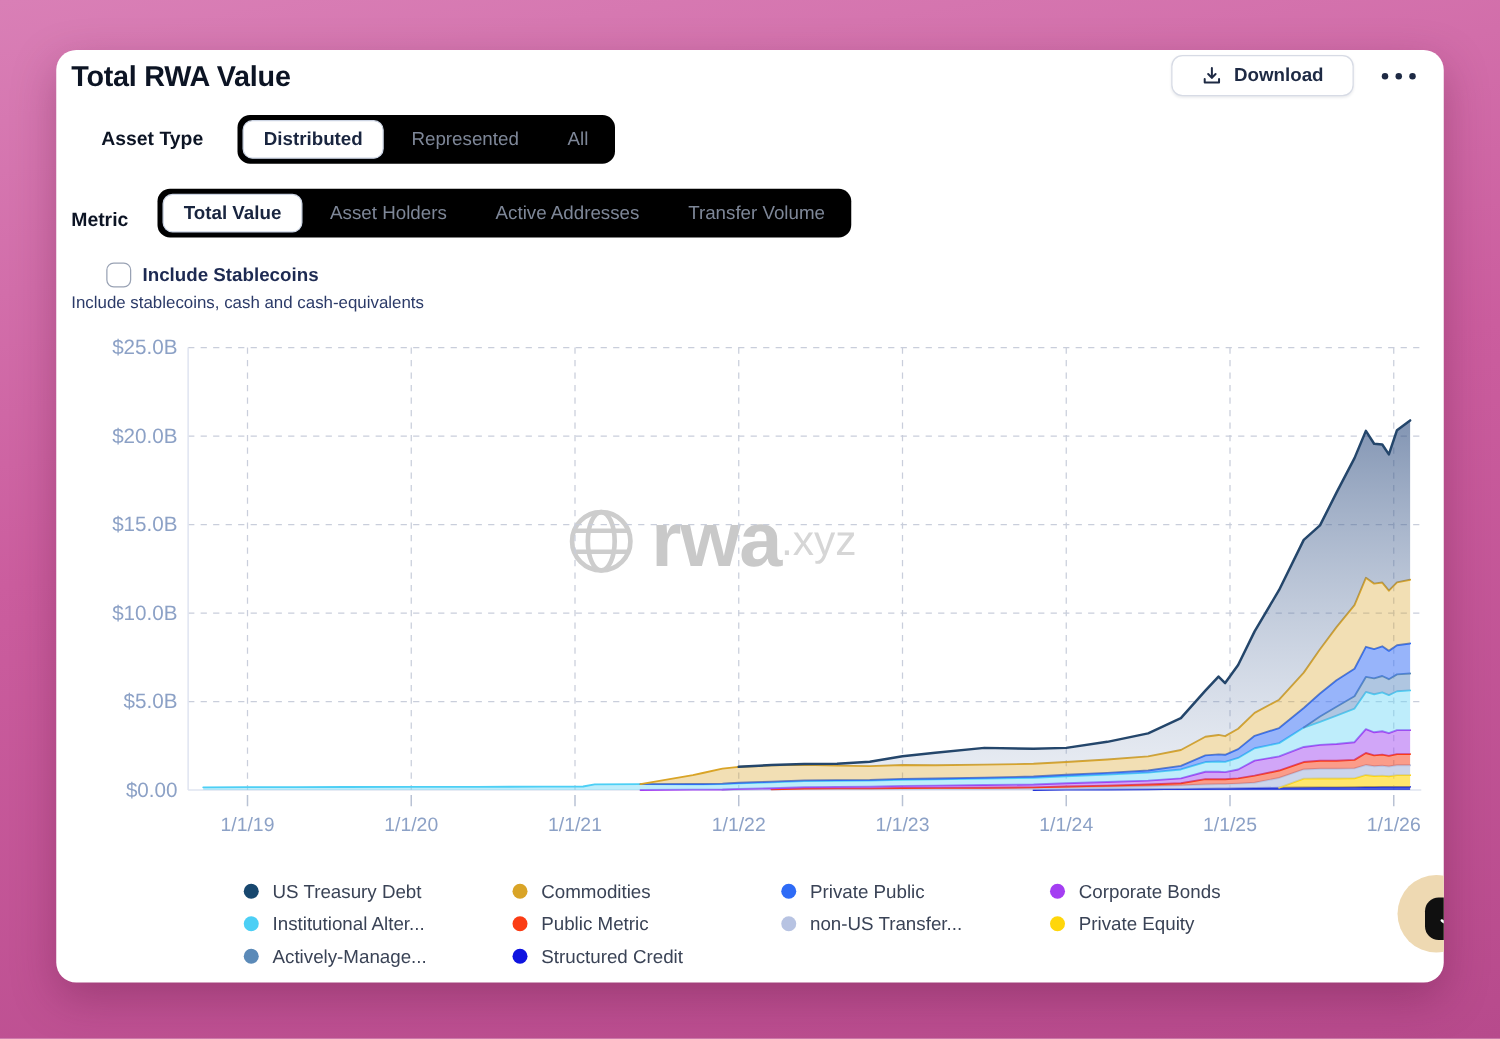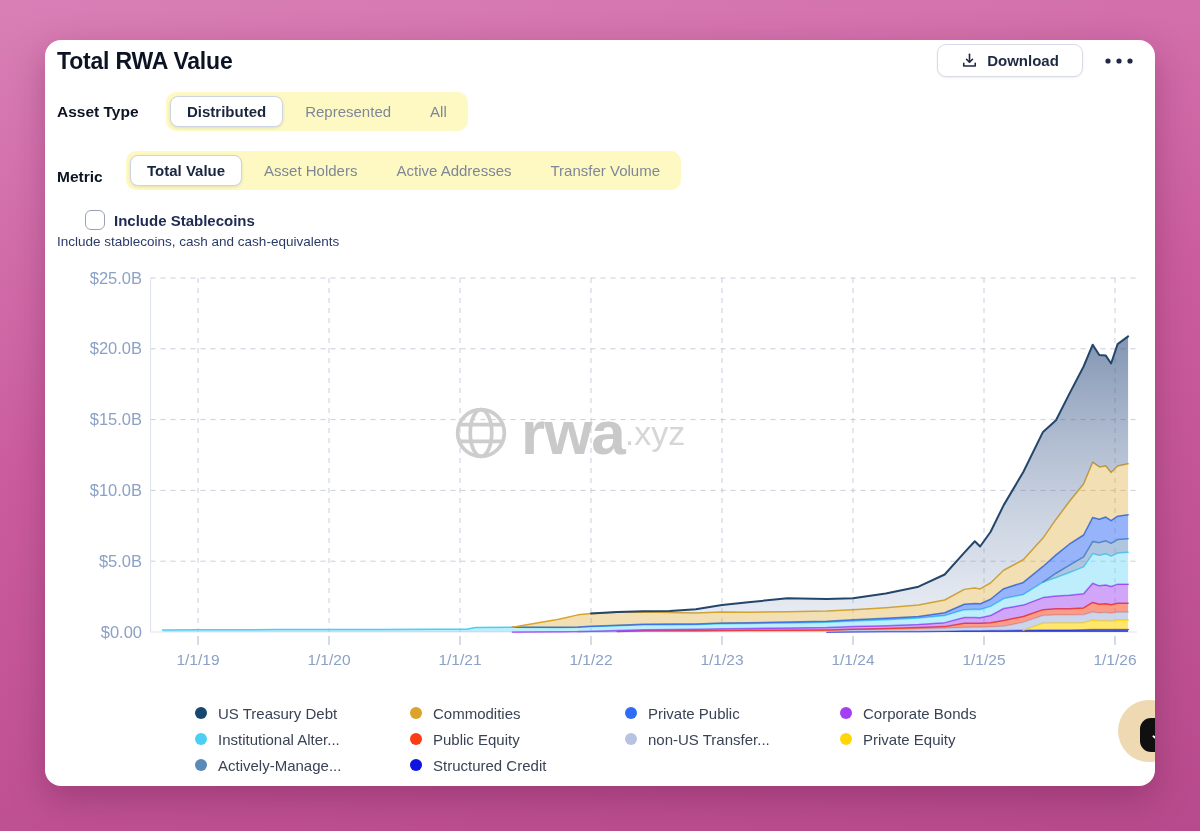--- a/index.html
+++ b/index.html
@@ -27,27 +27,27 @@
     box-shadow:0 1px 2px rgba(18,28,55,.08);cursor:pointer;
     font-family:"Liberation Sans",sans-serif;
     font-size:15px;font-weight:600;color:#1e2a44;
   }
   .more-btn{
     position:absolute;top:9px;right:14px;width:44px;height:24px;border:0;background:transparent;
     display:flex;align-items:center;justify-content:center;cursor:pointer;
   }
   
   .filter-row{position:absolute;left:12px;display:flex;align-items:center;}
-  .row-asset{top:52px;}
+  .row-asset{top:52px;margin-left:24px;}
   .row-metric{top:111px;}
   .filter-label{font-size:15.5px;font-weight:700;color:#0c1424;}
   .row-asset .filter-label{width:109px;}
   .row-metric .filter-label{width:69px;margin-top:12px;}
   .segmented{
-    display:inline-flex;align-items:center;background:#fef9c3;border-radius:10px;padding:4px;gap:5px;
+    display:inline-flex;align-items:center;background:#000000;border-radius:10px;padding:4px;gap:5px;
   }
   .seg-opt{
     padding:6px 16px;font-size:15px;font-weight:500;color:#7e8798;border-radius:8px;
     cursor:pointer;white-space:nowrap;border:1px solid transparent;
   }
   .seg-opt.selected{
     background:#fff;border:1px solid #ccd4e3;color:#19253f;font-weight:600;
     box-shadow:0 1px 3px rgba(20,30,60,.12);
   }
   
@@ -227,21 +227,21 @@
       <div class="legend-item">
         <span class="legend-dot" style="background: rgb(164, 62, 242);"></span>
         <span class="legend-label">Corporate Bonds</span>
       </div>
       <div class="legend-item">
         <span class="legend-dot" style="background: rgb(76, 207, 245);"></span>
         <span class="legend-label">Institutional Alter...</span>
       </div>
       <div class="legend-item">
         <span class="legend-dot" style="background: rgb(251, 60, 20);"></span>
-        <span class="legend-label">Public Equity</span>
+        <span class="legend-label">Public Metric</span>
       </div>
       <div class="legend-item">
         <span class="legend-dot" style="background: rgb(183, 195, 226);"></span>
         <span class="legend-label">non-US Transfer...</span>
       </div>
       <div class="legend-item">
         <span class="legend-dot" style="background: rgb(255, 214, 10);"></span>
         <span class="legend-label">Private Equity</span>
       </div>
       <div class="legend-item">

